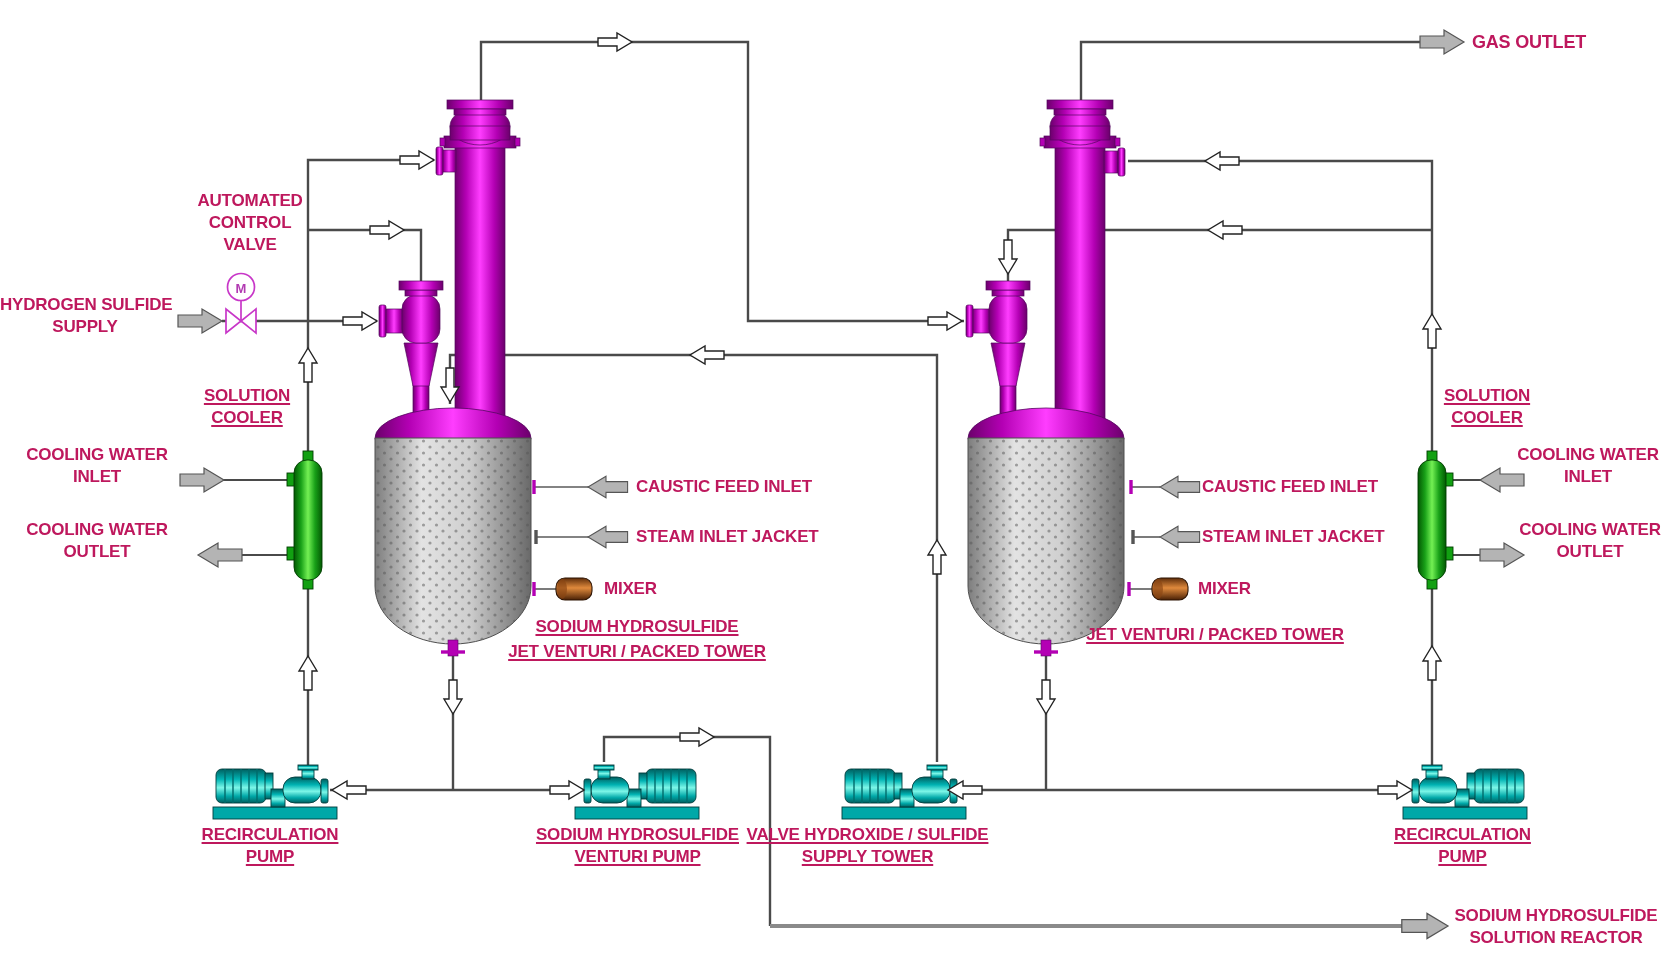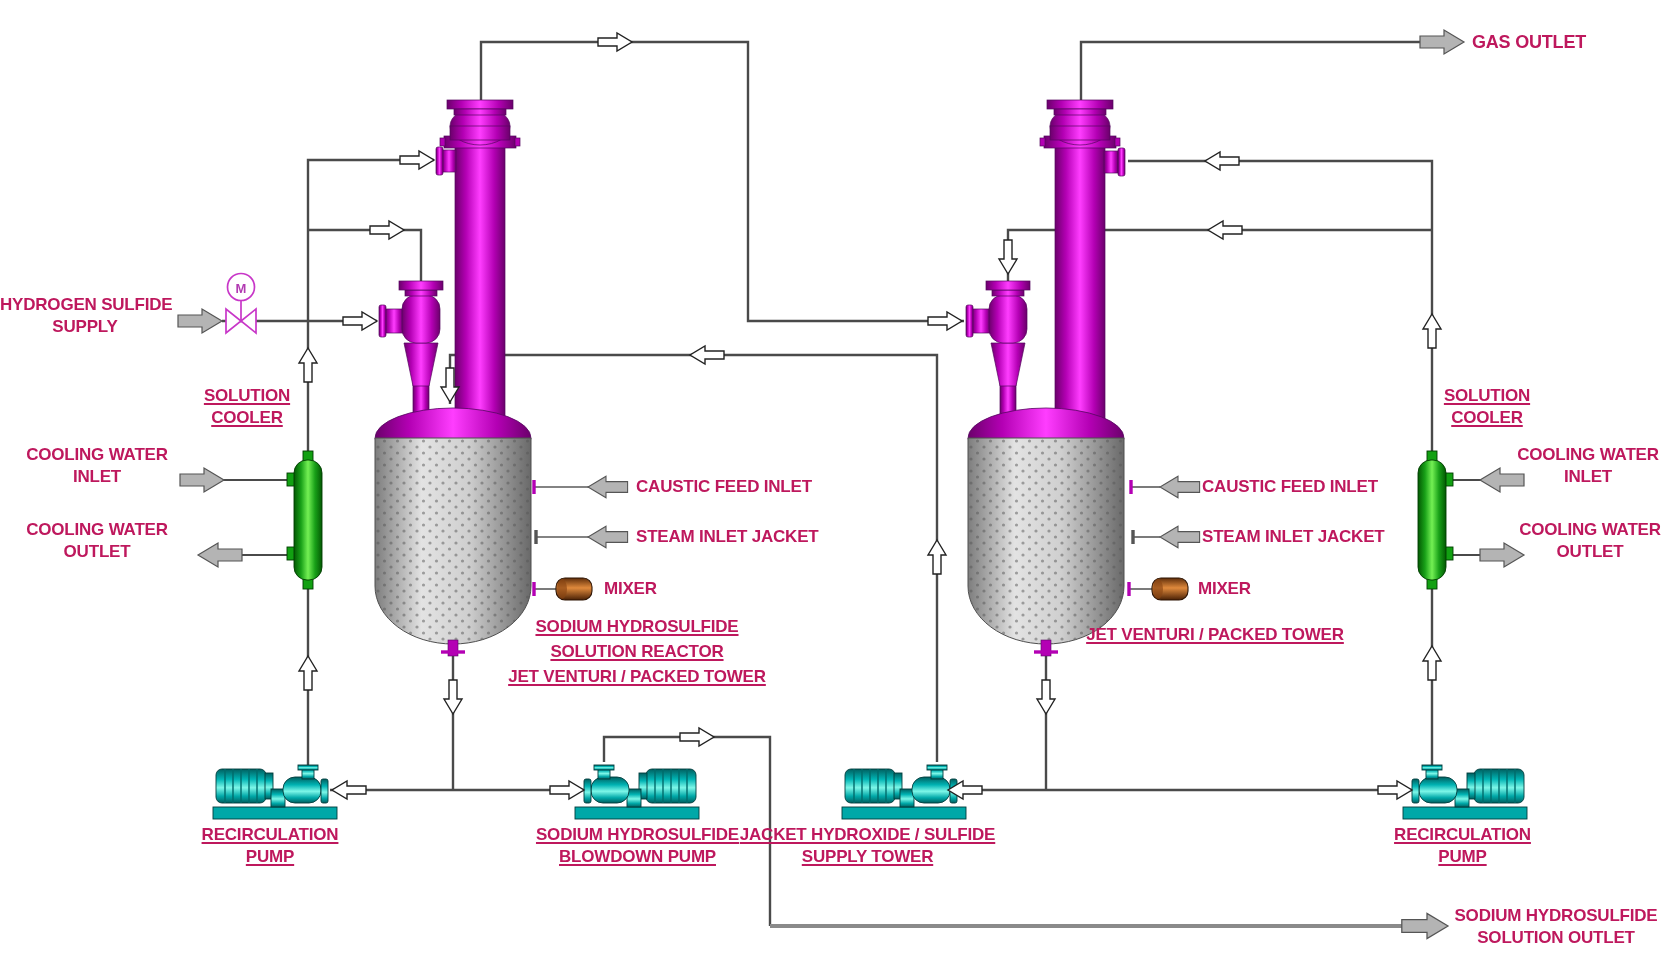--- a/index.html
+++ b/index.html
@@ -226,20 +226,25 @@
     <use href="#ga" transform="translate(1448,926) scale(1.05)"></use>
     <use href="#ga" transform="translate(1480,480) rotate(180)"></use>
     <use href="#ga" transform="translate(1524,555)"></use>
     <use href="#ga" transform="translate(588,487) rotate(180) scale(0.9)"></use>
     <use href="#ga" transform="translate(588,537) rotate(180) scale(0.9)"></use>
     <use href="#ga" transform="translate(1160,487) rotate(180) scale(0.9)"></use>
     <use href="#ga" transform="translate(1160,537) rotate(180) scale(0.9)"></use>
   </g>
 </svg>
 
+<div class="lbl" style="left:175px;top:190px;width:150px;">
+  <div>AUTOMATED</div>
+  <div>CONTROL</div>
+  <div>VALVE</div>
+</div>
 
 <div class="lbl" style="left:0px;top:294px;width:170px;">
   <div>HYDROGEN SULFIDE</div>
   <div>SUPPLY</div>
 </div>
 
 <div class="lbl" style="left:187px;top:385px;width:120px;">
   <div class="u">SOLUTION</div>
   <div class="u">COOLER</div>
 </div>
@@ -259,36 +264,35 @@
 </div>
 <div class="lbl single left-align" style="left:636px;top:527px;">
   <div>STEAM INLET JACKET</div>
 </div>
 <div class="lbl single left-align" style="left:604px;top:579px;">
   <div>MIXER</div>
 </div>
 
 <div class="lbl big3" style="left:497px;top:614px;width:280px;">
   <div class="u">SODIUM HYDROSULFIDE</div>
-  <div class="u">SOLUTION REACTOR</div>
   <div class="u">JET VENTURI / PACKED TOWER</div>
 </div>
 
 <div class="lbl" style="left:190px;top:824px;width:160px;">
   <div class="u">RECIRCULATION</div>
   <div class="u">PUMP</div>
 </div>
 
 <div class="lbl" style="left:500px;top:824px;width:275px;">
   <div class="u">SODIUM HYDROSULFIDE</div>
-  <div class="u">BLOWDOWN PUMP</div>
+  <div class="u">VENTURI PUMP</div>
 </div>
 
 <div class="lbl" style="left:730px;top:824px;width:275px;">
-  <div class="u">JACKET HYDROXIDE / SULFIDE</div>
+  <div class="u">VALVE HYDROXIDE / SULFIDE</div>
   <div class="u">SUPPLY TOWER</div>
 </div>
 
 <div class="lbl single left-align" style="left:1202px;top:477px;">
   <div>CAUSTIC FEED INLET</div>
 </div>
 <div class="lbl single left-align" style="left:1202px;top:527px;">
   <div>STEAM INLET JACKET</div>
 </div>
 <div class="lbl single left-align" style="left:1198px;top:579px;">
@@ -318,16 +322,16 @@
   <div class="u">RECIRCULATION</div>
   <div class="u">PUMP</div>
 </div>
 
 <div class="lbl single left-align" style="left:1472px;top:32px;font-size:18px;">
   <div>GAS OUTLET</div>
 </div>
 
 <div class="lbl" style="left:1450px;top:905px;width:212px;">
   <div>SODIUM HYDROSULFIDE</div>
-  <div>SOLUTION OUTLET</div>
+  <div>SOLUTION REACTOR</div>
 </div>
 
 </div>
 
 </body></html>

